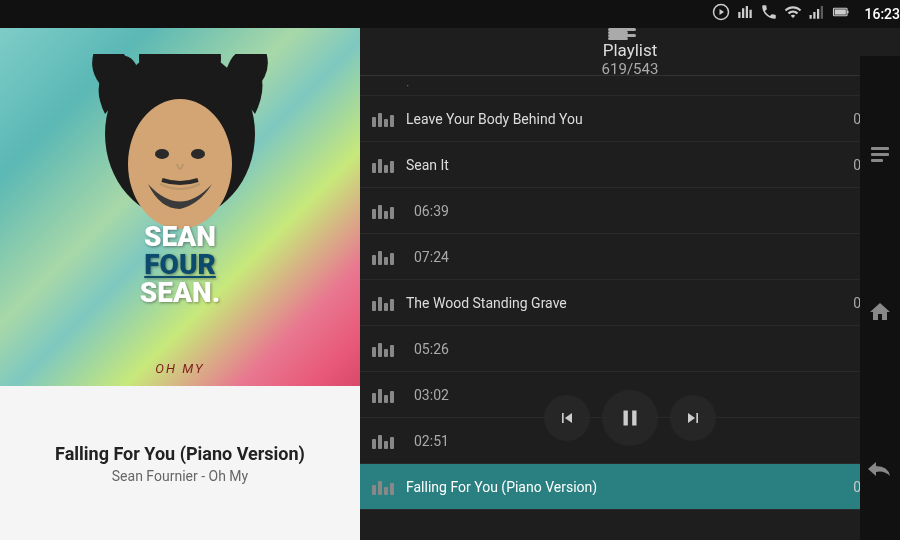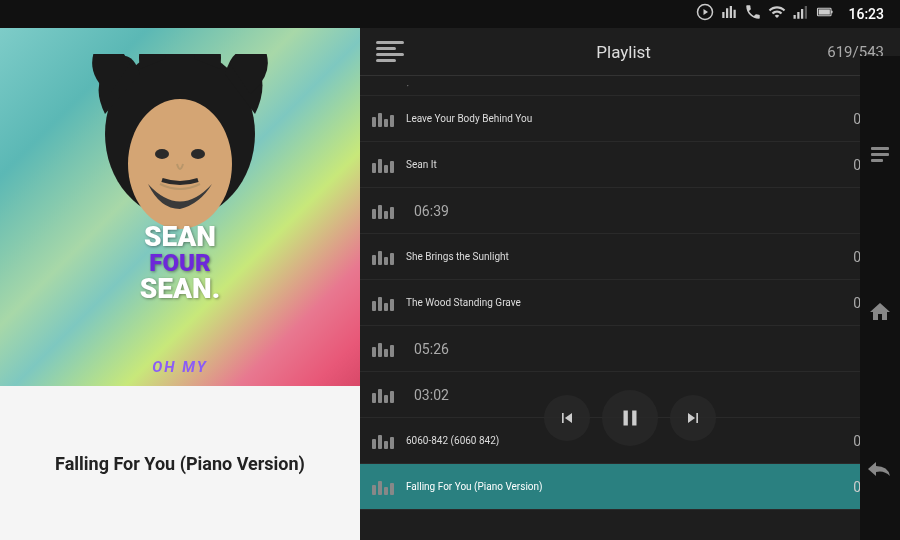--- a/index.html
+++ b/index.html
@@ -14,21 +14,21 @@
 
     
     .status-bar {
       position: absolute;
       top: 0; left: 0; right: 0;
       height: 28px;
       background: #111;
       display: flex;
       align-items: center;
       justify-content: flex-end;
-      padding: 0 16px;
+      padding: 0 0;
       z-index: 10;
     }
     .status-icons {
       display: flex;
       align-items: center;
       gap: 6px;
     }
     .status-time {
       font-size: 14px;
       font-weight: 500;
@@ -83,49 +83,49 @@
       font-size: 14px;
       color: #666;
       text-align: center;
       margin-top: 4px;
     }
     .oh-my-text {
       position: absolute;
       bottom: 32%;
       left: 50%;
       transform: translateX(-50%);
-      font-size: 15px;
-      color: #8b5cf6;
+      font-size: 13px;
+      color: #7f1d1d;
       font-style: italic;
       letter-spacing: 2px;
-      font-weight: bold;
     }
 
     
     .artist-name-art {
       position: absolute;
       top: 38%;
       left: 50%;
       transform: translateX(-50%);
       text-align: center;
       z-index: 2;
     }
     .artist-name-art .sean {
       font-size: 28px;
       font-weight: 900;
       color: #fff;
       text-shadow: 1px 1px 3px rgba(0,0,0,0.4);
       line-height: 1;
     }
     .artist-name-art .four {
-      font-size: 24px;
+      font-size: 28px;
       font-weight: 900;
-      color: #6d28d9;
+      color: #0c4a6e;
       text-shadow: 1px 1px 3px rgba(0,0,0,0.4);
       line-height: 1;
+      text-decoration: underline;
     }
     .artist-name-art .nier {
       font-size: 28px;
       font-weight: 900;
       color: #fff;
       text-shadow: 1px 1px 3px rgba(0,0,0,0.4);
       line-height: 1;
     }
 
     
@@ -149,20 +149,21 @@
     }
 
     
     .playlist-header {
       height: 48px;
       background: #1e1e1e;
       display: flex;
       align-items: center;
       padding: 0 16px;
       border-bottom: 1px solid #333;
+      flex-direction: column;
     }
     .playlist-menu-icon {
       width: 28px;
       height: 22px;
       display: flex;
       flex-direction: column;
       justify-content: space-between;
       margin-right: 16px;
     }
     .menu-line {
@@ -208,21 +209,21 @@
       margin-right: 12px;
       flex-shrink: 0;
     }
     .eq-bar {
       width: 4px;
       background: #888;
       border-radius: 1px;
     }
     .item-title {
       flex: 1;
-      font-size: 10px;
+      font-size: 14px;
       color: #ddd;
       white-space: nowrap;
       overflow: hidden;
       text-overflow: ellipsis;
     }
     .item-duration {
       font-size: 14px;
       color: #aaa;
       margin-left: 8px;
       flex-shrink: 0;
@@ -386,20 +387,21 @@
       </svg>
 
       <div class="artist-name-art">
         <div class="sean">SEAN</div>
         <div class="four">FOUR</div>
         <div class="nier">SEAN.</div>
       </div>
 
       <div class="album-bottom">
         <div class="track-title">Falling For You (Piano Version)</div>
+        <div class="track-artist">Sean Fournier - Oh My</div>
       </div>
 
       <div class="oh-my-text">OH MY</div>
     </div>
   </div>
 
   <div class="right-panel">
 
     <div class="playlist-header">
       <div class="playlist-menu-icon">
@@ -447,21 +449,20 @@
           </div>
           <div class="item-duration">06:39</div>
         </div>
         <div class="playlist-item">
           <div class="eq-icon">
             <div class="eq-bar" style="height: 10px;"></div>
             <div class="eq-bar" style="height: 14px;"></div>
             <div class="eq-bar" style="height: 8px;"></div>
             <div class="eq-bar" style="height: 12px;"></div>
           </div>
-          <div class="item-title">She Brings the Sunlight</div>
           <div class="item-duration">07:24</div>
         </div>
         <div class="playlist-item">
           <div class="eq-icon">
             <div class="eq-bar" style="height: 10px;"></div>
             <div class="eq-bar" style="height: 14px;"></div>
             <div class="eq-bar" style="height: 8px;"></div>
             <div class="eq-bar" style="height: 12px;"></div>
           </div>
           <div class="item-title">The Wood Standing Grave</div>
@@ -485,21 +486,20 @@
           </div>
           <div class="item-duration">03:02</div>
         </div>
         <div class="playlist-item">
           <div class="eq-icon">
             <div class="eq-bar" style="height: 10px;"></div>
             <div class="eq-bar" style="height: 14px;"></div>
             <div class="eq-bar" style="height: 8px;"></div>
             <div class="eq-bar" style="height: 12px;"></div>
           </div>
-          <div class="item-title">6060-842 (6060 842)</div>
           <div class="item-duration">02:51</div>
         </div>
         <div class="playlist-item active">
           <div class="eq-icon">
             <div class="eq-bar" style="height: 10px;"></div>
             <div class="eq-bar" style="height: 14px;"></div>
             <div class="eq-bar" style="height: 8px;"></div>
             <div class="eq-bar" style="height: 12px;"></div>
           </div>
           <div class="item-title">Falling For You (Piano Version)</div>

